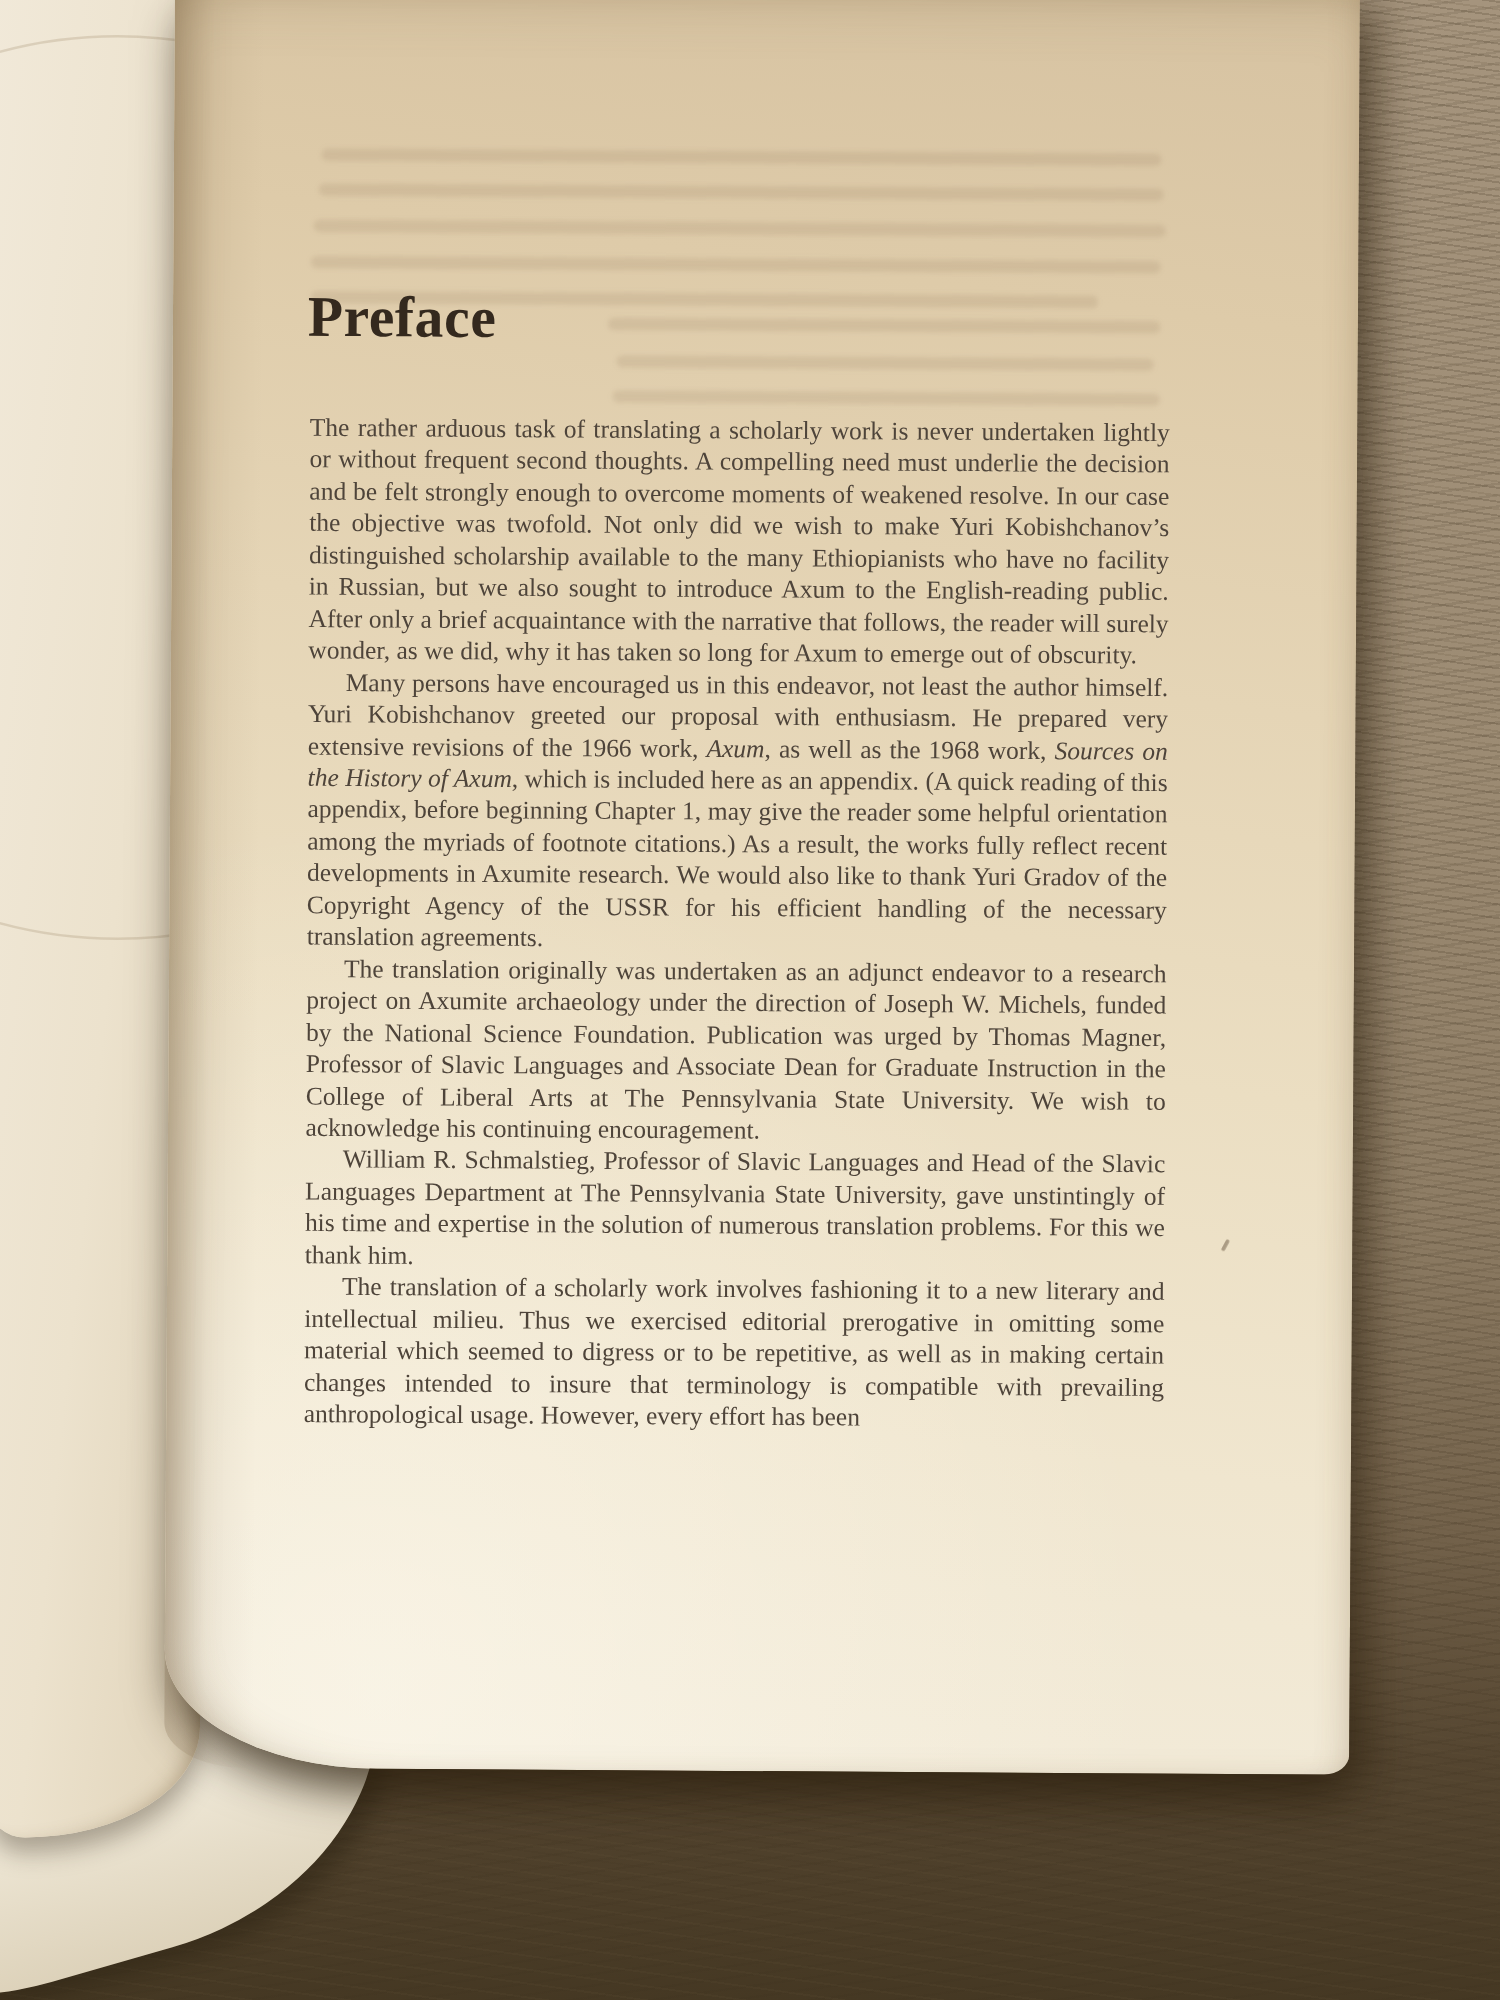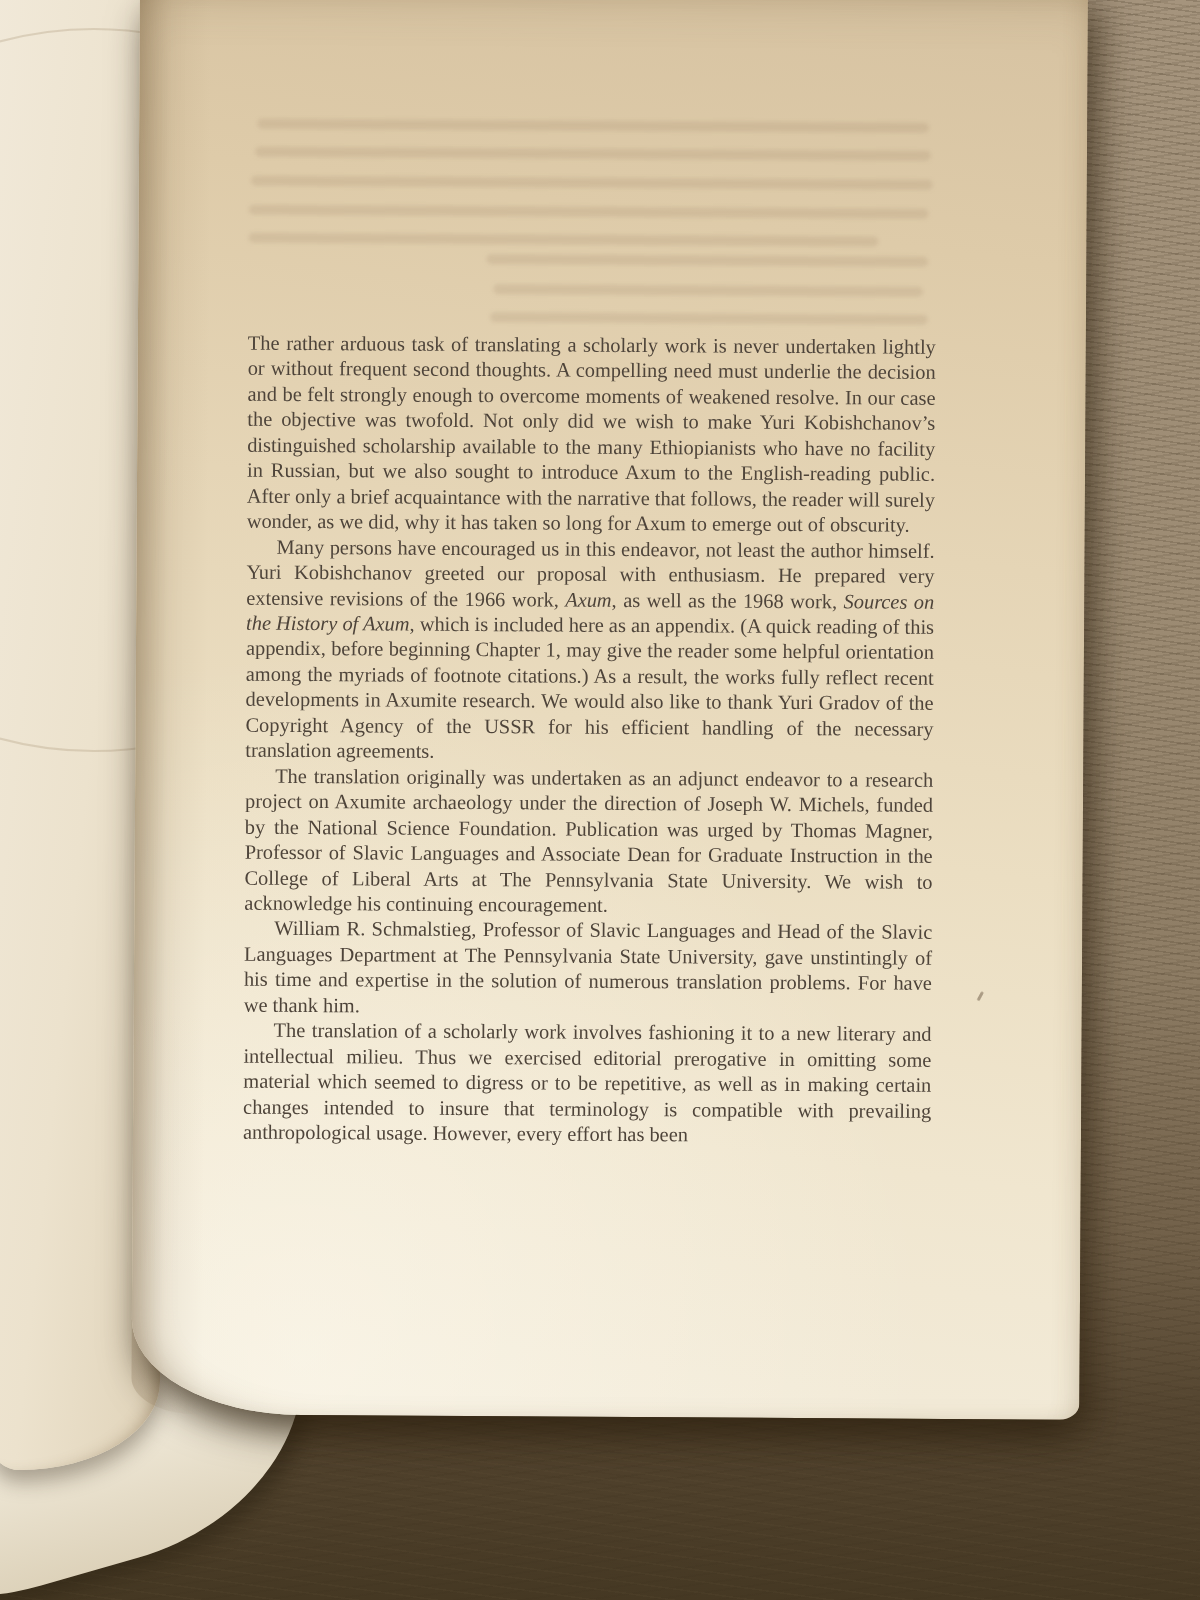--- a/index.html
+++ b/index.html
@@ -104,25 +104,26 @@
 
     <div class="ghost g1"></div>
     <div class="ghost g2"></div>
     <div class="ghost g3"></div>
     <div class="ghost g4"></div>
     <div class="ghost g5"></div>
     <div class="ghost g6"></div>
     <div class="ghost g7"></div>
     <div class="ghost g8"></div>
 
+    <h1 class="heading">Preface</h1>
 
     <div class="body-text">
         <p><span>The rather arduous task of translating a scholarly work is never undertaken lightly or without frequent second thoughts. A compelling need must underlie the decision and be felt strongly enough to overcome moments of weakened resolve. In our case the objective was twofold. Not only did we wish to make Yuri Kobishchanov’s distinguished scholarship available to the many Ethiopianists who have no facility in Russian, but we also sought to introduce Axum to the English-reading public. After only a brief acquaintance with the narrative that follows, the reader will surely wonder, as we did, why it has taken so long for Axum to emerge out of obscurity.</span></p>
         <p class="indent"><span>Many persons have encouraged us in this endeavor, not least the author himself. Yuri Kobishchanov greeted our proposal with enthusiasm. He prepared very extensive revisions of the 1966 work, </span><em>Axum</em><span>, as well as the 1968 work, </span><em>Sources on the History of Axum</em><span>, which is included here as an appendix. (A quick reading of this appendix, before beginning Chapter 1, may give the reader some helpful orientation among the myriads of footnote citations.) As a result, the works fully reflect recent developments in Axumite research. We would also like to thank Yuri Gradov of the Copyright Agency of the USSR for his efficient handling of the necessary translation agreements.</span></p>
         <p class="indent"><span>The translation originally was undertaken as an adjunct endeavor to a research project on Axumite archaeology under the direction of Joseph W. Michels, funded by the National Science Foundation. Publication was urged by Thomas Magner, Professor of Slavic Languages and Associate Dean for Graduate Instruction in the College of Liberal Arts at The Pennsylvania State University. We wish to acknowledge his continuing encouragement.</span></p>
-        <p class="indent"><span>William R. Schmalstieg, Professor of Slavic Languages and Head of the Slavic Languages Department at The Pennsylvania State University, gave unstintingly of his time and expertise in the solution of numerous translation problems. For have we thank him.</span></p>
+        <p class="indent"><span>William R. Schmalstieg, Professor of Slavic Languages and Head of the Slavic Languages Department at The Pennsylvania State University, gave unstintingly of his time and expertise in the solution of numerous translation problems. For this we thank him.</span></p>
         <p class="indent"><span>The translation of a scholarly work involves fashioning it to a new literary and intellectual milieu. Thus we exercised editorial prerogative in omitting some material which seemed to digress or to be repetitive, as well as in making certain changes intended to insure that terminology is compatible with prevailing anthropological usage. However, every effort has been</span></p>
       </div>
 
     <div class="stray"></div>
   </div>
 
 </div>
 
 </body></html>

